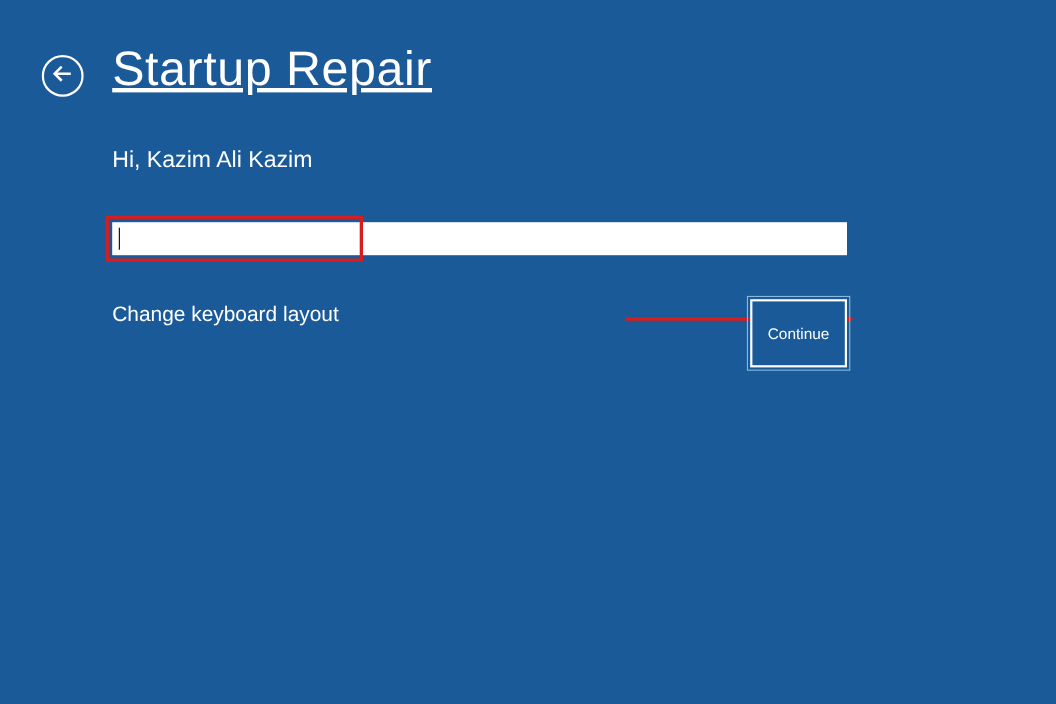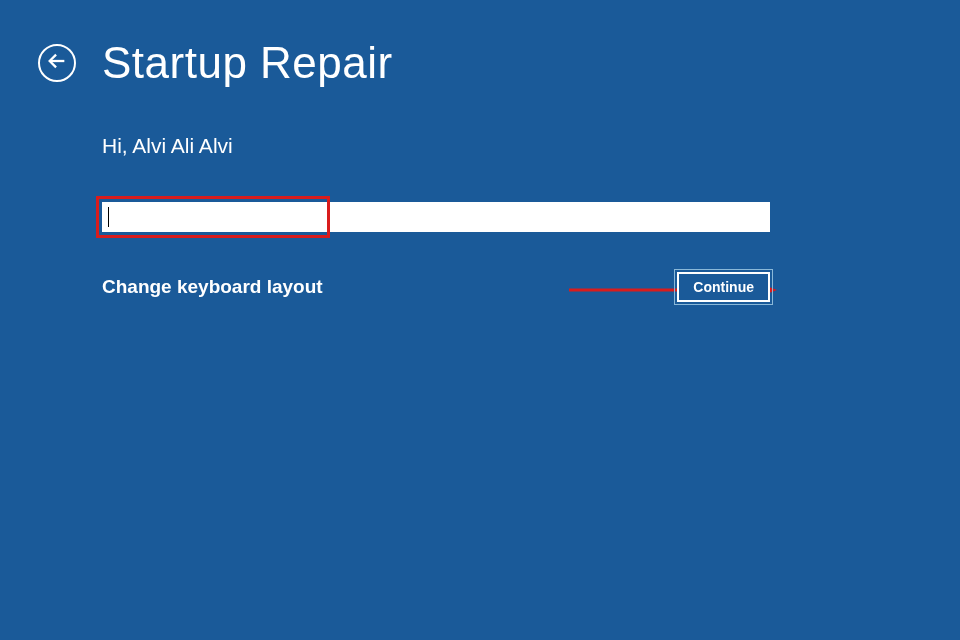--- a/index.html
+++ b/index.html
@@ -11,22 +11,23 @@
       width: 960px;
       height: 640px;
       background-color: #1a5a99;
       font-family: "Segoe UI", "Segoe UI Light", Arial, sans-serif;
       color: #ffffff;
       overflow: hidden;
       position: relative;
     }
     .header {
       display: flex;
-      align-items: center;
+      align-items: flex-end;
       padding: 38px 0 0 38px;
+      text-decoration: underline;
     }
     .back-btn {
       width: 38px;
       height: 38px;
       border: 2px solid #ffffff;
       border-radius: 50%;
       display: flex;
       align-items: center;
       justify-content: center;
       cursor: pointer;
@@ -82,35 +83,35 @@
       pointer-events: none;
     }
     .action-row {
       display: flex;
       align-items: center;
       width: 668px;
       position: relative;
     }
     .change-layout {
       font-size: 19px;
-      font-weight: 700;
+      font-weight: 400;
       cursor: pointer;
     }
     .continue-btn {
       position: absolute;
       right: 0;
       top: -4px;
       background: #1a5a99;
       border: 2px solid #ffffff;
       outline: 1px solid #8ab8d8;
       outline-offset: 2px;
       color: #ffffff;
       font-size: 14px;
-      font-weight: 700;
-      padding: 5px 14px;
+      font-weight: 400;
+      padding: 21px 14px;
       cursor: pointer;
       font-family: inherit;
     }
     .arrow-annotation {
       position: absolute;
       left: 467px;
       top: 4px;
       pointer-events: none;
     }
     .text-cursor {
@@ -131,21 +132,21 @@
       <svg viewBox="0 0 24 24" fill="none" stroke="#ffffff" stroke-width="2.5">
         <line x1="20" y1="12" x2="5" y2="12"></line>
         <polyline points="11,5 4,12 11,19"></polyline>
       </svg>
     </span>
   </div>
   <h1 class="title">Startup Repair</h1>
 </div>
 
 <div class="content">
-  <div class="greeting">Hi, Alvi Ali Alvi</div>
+  <div class="greeting">Hi, Kazim Ali Kazim</div>
 
   <div class="password-wrapper">
     <input type="password" class="password-input" value="" style="">
     <div class="text-cursor"></div>
     <div class="red-highlight"></div>
   </div>
 
   <div class="action-row">
     <div class="change-layout">Change keyboard layout</div>
 

